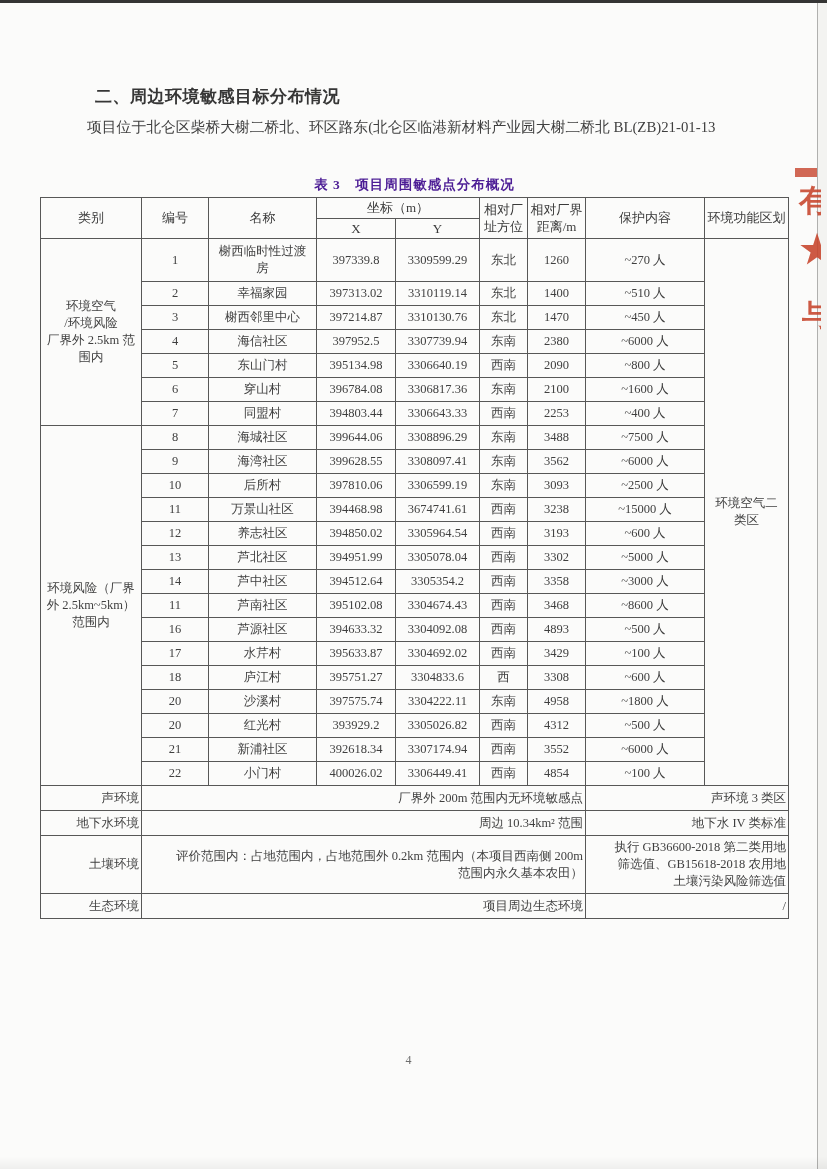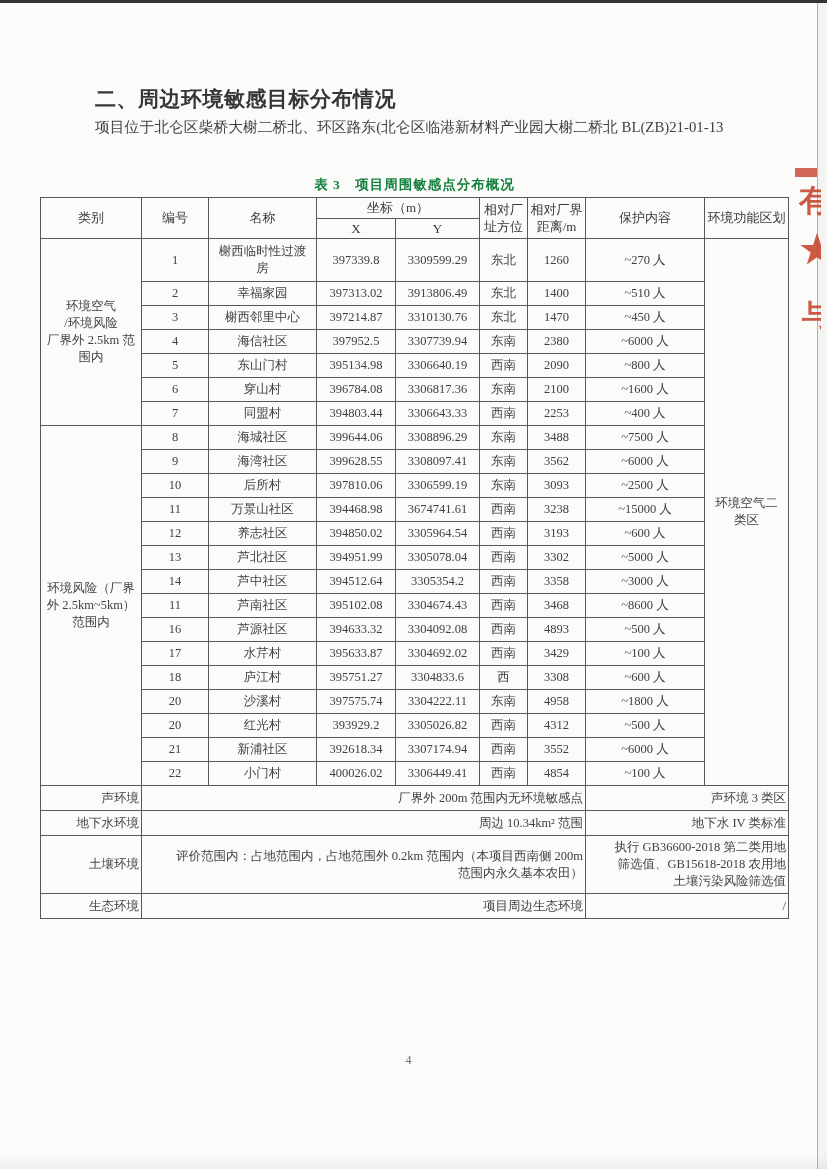--- a/index.html
+++ b/index.html
@@ -8,27 +8,27 @@
     background:#fbfbfa;
     font-family:"Liberation Serif","DejaVu Serif",serif;
     color:#3d3d3d;
   }
   .scan-top-edge{position:absolute;left:0;top:0;width:827px;height:3px;background:#343434;}
   .scan-right-edge{position:absolute;left:817px;top:3px;width:1px;height:1166px;background:#b0b0ae;}
   .scan-right-strip{position:absolute;left:818px;top:3px;width:9px;height:1166px;background:#f3f3f1;}
   .scan-bottom-shade{position:absolute;left:0;top:1156px;width:827px;height:13px;
     background:linear-gradient(to bottom,rgba(0,0,0,0),rgba(0,0,0,0.05));}
 
-  .heading{position:absolute;left:95px;top:85px;font-size:21px;font-weight:bold;letter-spacing:0.5px;color:#363636;}
-  .para{position:absolute;left:62px;top:112px;width:716px;font-size:14.8px;line-height:31px;color:#3f3f3f;}
+  .heading{position:absolute;left:95px;top:85px;font-size:17px;font-weight:bold;letter-spacing:0.5px;color:#363636;}
+  .para{position:absolute;left:54px;top:112px;width:716px;font-size:14.8px;line-height:31px;color:#3f3f3f;}
   .para .ln1{display:block;padding-left:33px;}
   .para .ln2{display:block;}
 
   .tbl-caption{position:absolute;left:40px;top:176px;width:749px;text-align:center;
-    font-size:13.5px;font-weight:bold;color:#15803d;letter-spacing:1px;}
+    font-size:13.5px;font-weight:bold;color:#4c1d95;letter-spacing:1px;}
 
   .tbl-wrap{position:absolute;left:40px;top:197px;}
   table.sens{border-collapse:collapse;table-layout:fixed;width:749px;
     font-size:12.5px;color:#3f3f3f;}
   table.sens td,table.sens th{
     border:1px solid #575757;text-align:center;vertical-align:middle;
     padding:1px 2px;font-weight:normal;line-height:1.35;overflow:hidden;}
   table.sens th{font-size:13px;color:#3a3a3a;}
   table.sens{border:1.5px solid #4c4c4c;}
   tr.hdr th{height:17px;}
@@ -111,21 +111,21 @@
           <td class="c-dir">东北</td>
           <td class="c-dist">1260</td>
           <td class="c-prot">~270 人</td>
           <td rowspan="22" class="zone-cell">环境空气二
 类区</td>
         </tr>
         <tr class="body-row">
           <td class="c-id">2</td>
           <td class="c-name">幸福家园</td>
           <td class="c-x">397313.02</td>
-          <td class="c-y">3913806.49</td>
+          <td class="c-y">3310119.14</td>
           <td class="c-dir">东北</td>
           <td class="c-dist">1400</td>
           <td class="c-prot">~510 人</td>
         </tr>
         <tr class="body-row">
           <td class="c-id">3</td>
           <td class="c-name">榭西邻里中心</td>
           <td class="c-x">397214.87</td>
           <td class="c-y">3310130.76</td>
           <td class="c-dir">东北</td>

